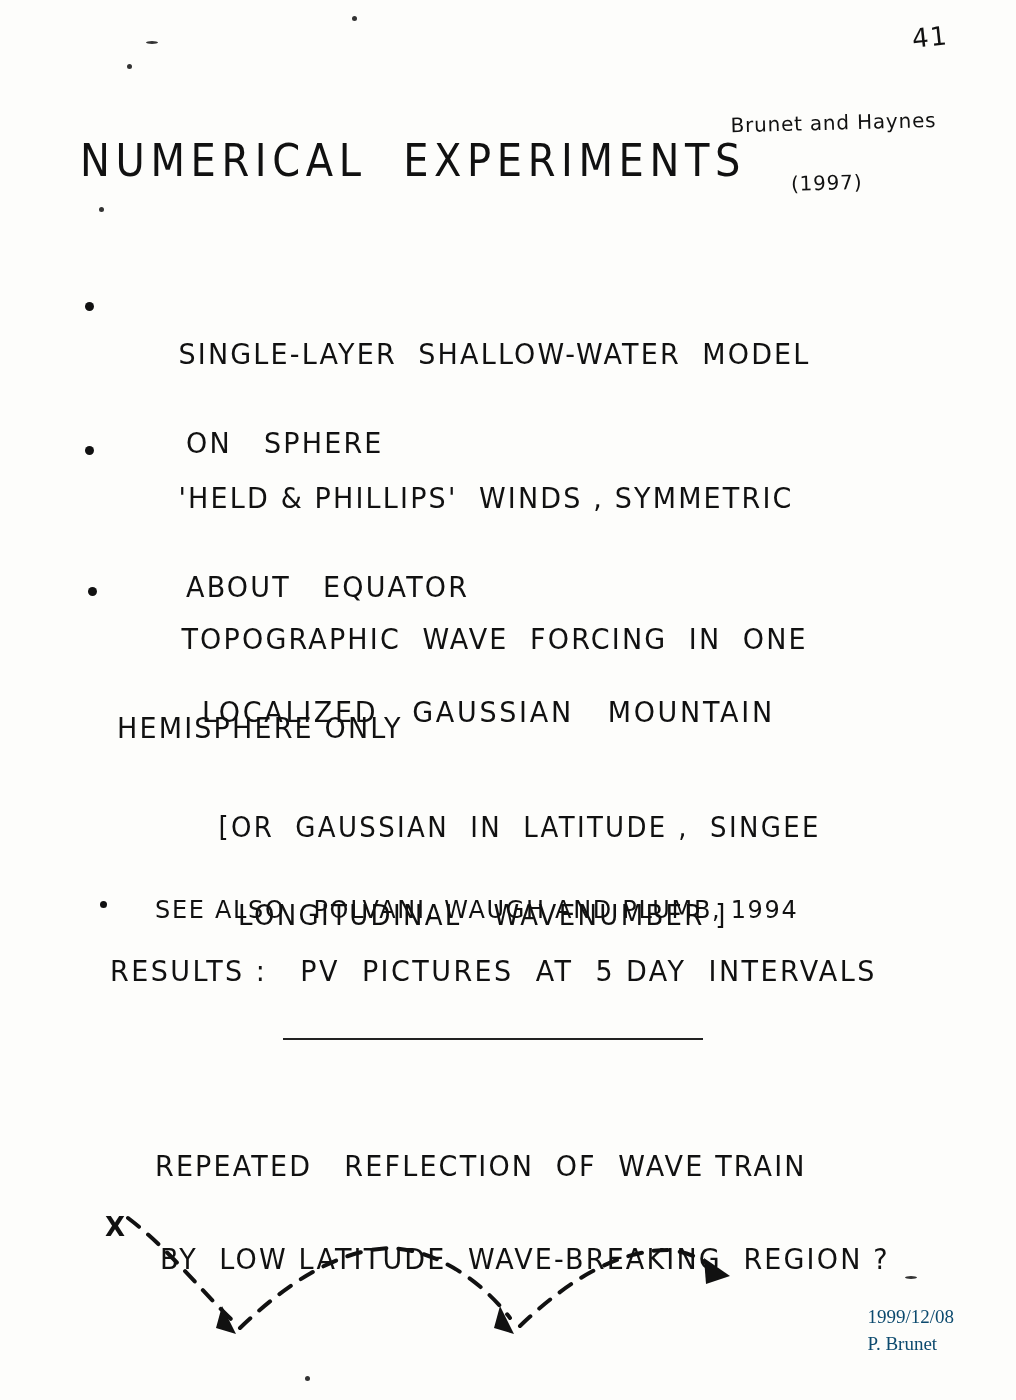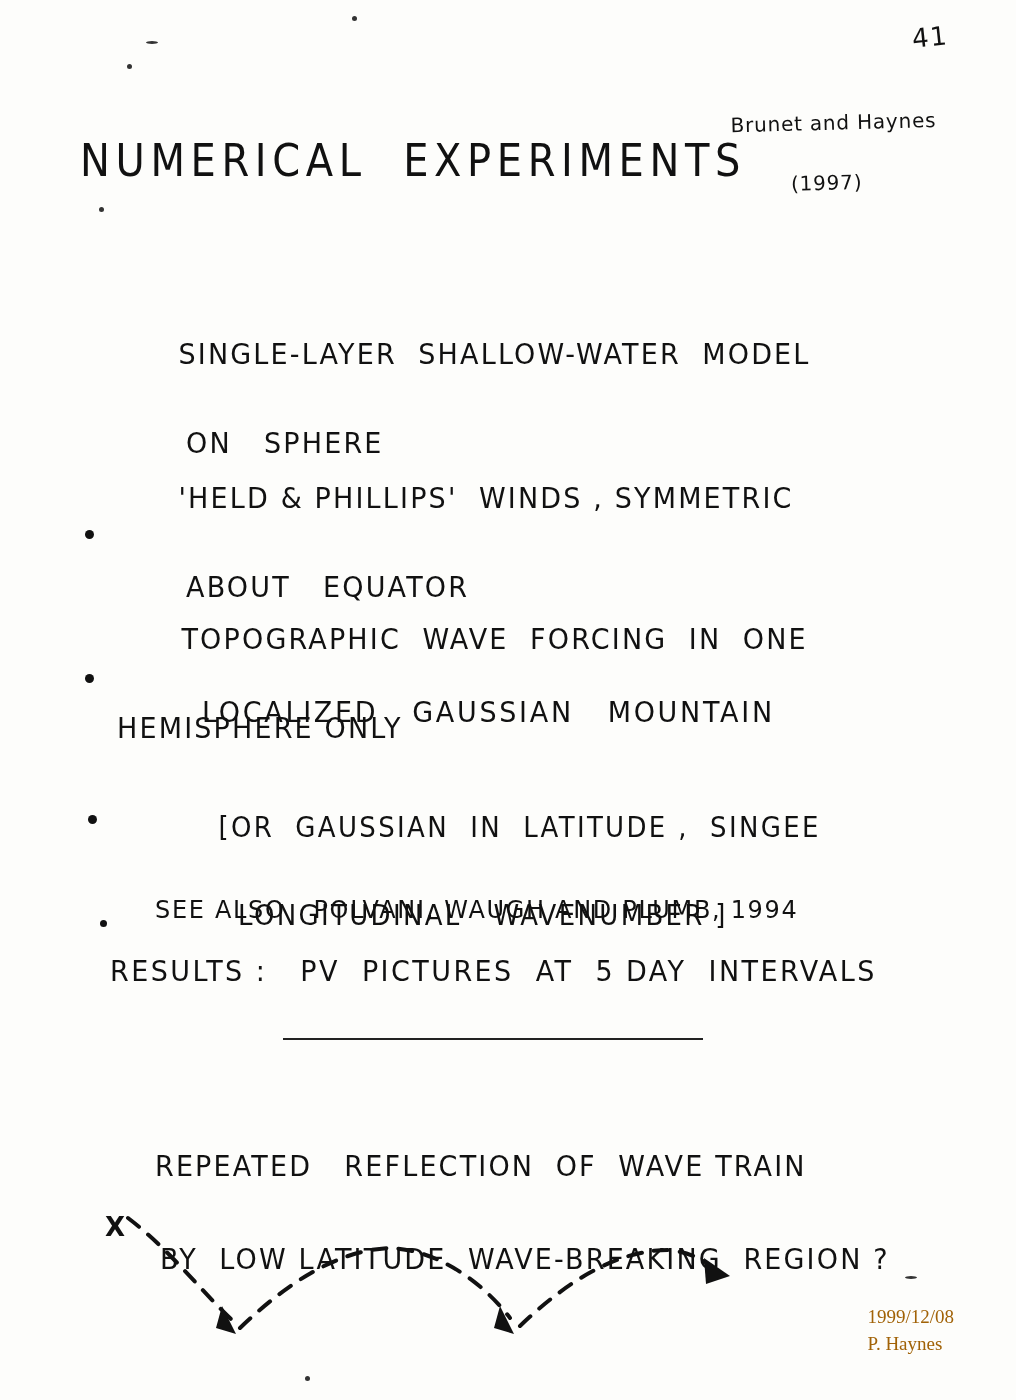--- a/index.html
+++ b/index.html
@@ -60,21 +60,21 @@
     top: 135px;
     font-size: 40px;
     letter-spacing: 0.14em;
     transform: scaleY(1.12);
     transform-origin: left top;
   }
 
   .bullet-row {
     position: absolute;
     display: flex;
-    align-items: flex-end;
+    align-items: flex-start;
   }
   .bullet-dot {
     width: 9px;
     height: 9px;
     border-radius: 50%;
     background: #111;
     margin-top: 14px;
     margin-right: 20px;
     flex: 0 0 auto;
   }
@@ -171,21 +171,21 @@
   }
 
   .footer {
     position: absolute;
     right: 62px;
     bottom: 42px;
     text-align: left;
     font-family: "Liberation Serif", serif;
     font-size: 19px;
     line-height: 1.45;
-    color: #a16207;
+    color: #0c4a6e;
   }
 
   .speck {
     position: absolute;
     background: #333;
     border-radius: 50%;
   }
 </style>
 </head>
 <body>
@@ -262,16 +262,16 @@
       <path d="M 430 116 C 480 68, 530 40, 578 40 C 600 42, 615 50, 628 62"></path>
     </g>
 
     <path d="M 132 96 L 146 124 L 126 118 Z" fill="#111"></path>
     <path d="M 410 96 L 424 124 L 404 118 Z" fill="#111"></path>
     <path d="M 614 48 L 640 66 L 616 74 Z" fill="#111"></path>
   </svg>
 
   <div class="footer">
     <div>1999/12/08</div>
-    <div>P. Haynes</div>
+    <div>P. Brunet</div>
   </div>
 
 </div>
 
 </body></html>

